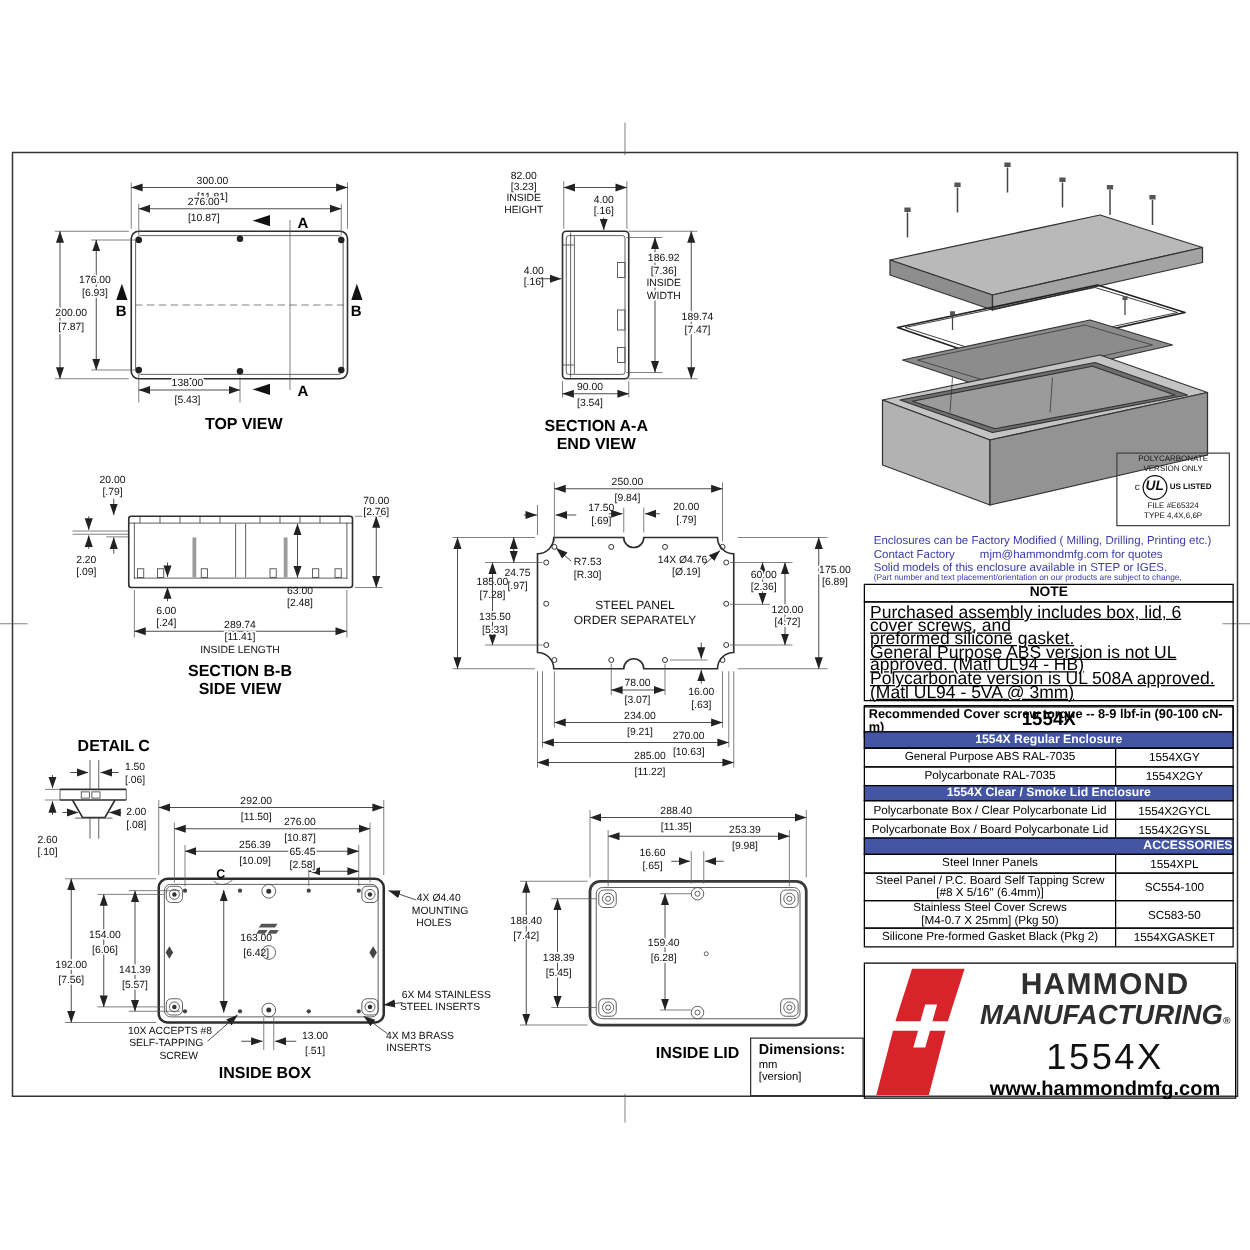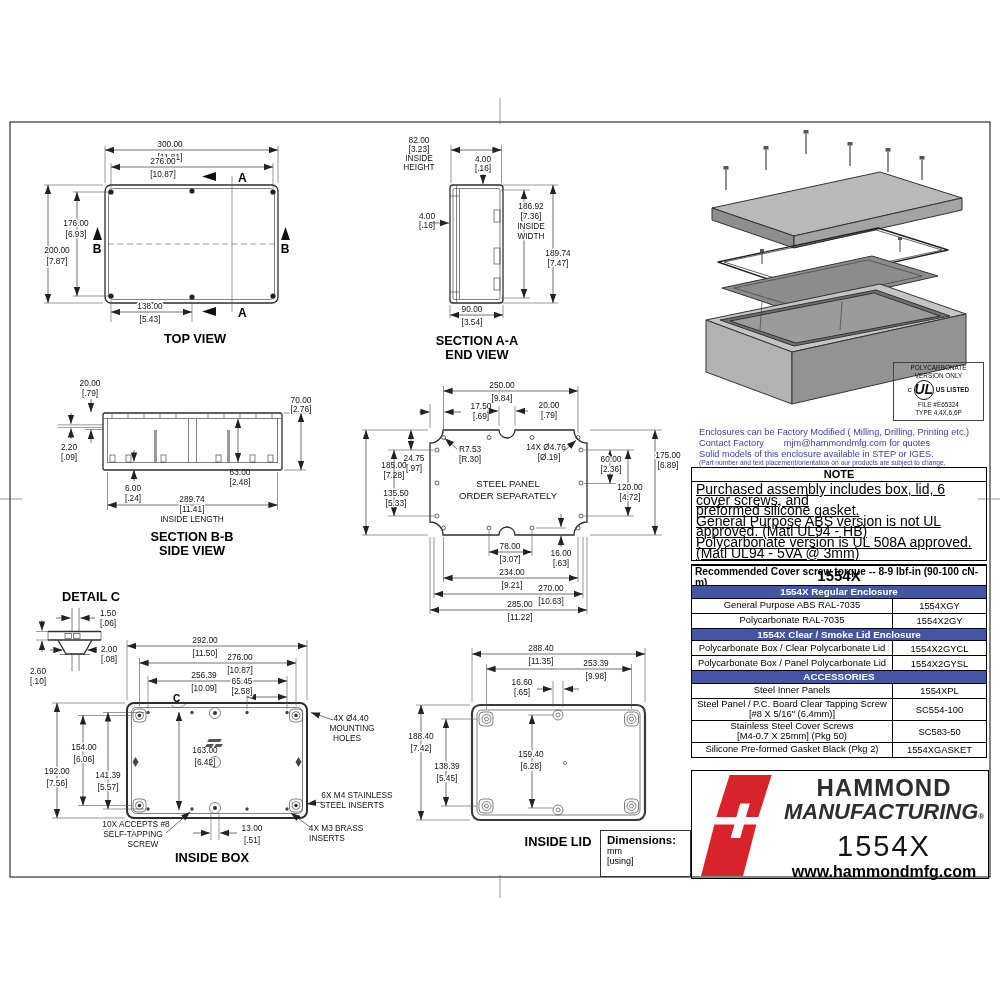--- a/index.html
+++ b/index.html
@@ -18,21 +18,21 @@
   .vt  { font-size:12.8px; font-weight:bold; text-anchor:middle; fill:#000; }
   .sec { font-size:12px; font-weight:bold; fill:#000; }
   .np  { font-size:9.6px; text-anchor:middle; }
   .abs { position:absolute; }
   
   #ul-box { left:893px; top:362px; width:89px; height:56px; border:1px solid #444;
             font-size:6.4px; line-height:7.6px; text-align:center; color:#111; padding-top:1px; }
   .ul-row { display:flex; align-items:center; justify-content:center; gap:2px; margin:1px 0; }
   .ul-circle { width:18px; height:18px; border:1.6px solid #111; border-radius:50%;
                display:flex; align-items:center; justify-content:center;
-               font-weight:bold; font-style:italic; font-size:14px; }
+               font-weight:bold; font-style:italic; font-size:11px; }
   #factory-info { left:699px; top:427px; width:288px; color:#3c3caa; font-size:9.2px; line-height:10.8px; }
   #factory-info .fine { font-size:6.7px; line-height:7.6px; }
   #factory-info .email-gap { margin-left:20px; }
   #note-stack { left:691px; top:467px; width:296px; color:#000; }
   #note-header { border:1px solid #000; font-weight:bold; font-size:11px; text-align:center; line-height:13px; background:#fff; }
   #note-body { border:1px solid #000; margin-top:-1px; font-size:14px; line-height:10.6px; padding:2px 4px;text-decoration:underline; }
   #note-torque { border:1.5px solid #000; margin-top:3px; font-weight:bold; font-size:10.2px; padding:1px 3px; }
   #parts-table { left:691px; top:565px; width:296px; color:#000; }
   .pt-title { border:1px solid #000; font-weight:bold; font-size:15px; text-align:center; line-height:19px; height:19px; }
   .pt-head  { border:1px solid #000; margin-top:-1px; color:#fff; font-weight:bold; font-size:9.8px;
@@ -635,34 +635,34 @@
   </div>
   <div class="pt-head" style="background: rgb(67, 85, 164);">1554X Clear / Smoke Lid Enclosure</div>
   <div class="pt-row r1">
     <div class="pt-desc">
           <div>Polycarbonate Box / Clear Polycarbonate Lid</div>
         </div>
     <div class="pt-part">1554X2GYCL</div>
   </div>
   <div class="pt-row r1">
     <div class="pt-desc">
-          <div>Polycarbonate Box / Panel Polycarbonate Lid</div>
+          <div>Polycarbonate Box / Board Polycarbonate Lid</div>
         </div>
     <div class="pt-part">1554X2GYSL</div>
   </div>
-  <div class="pt-head" style="background: rgb(67, 85, 164);">ACCESSORIES</div>
+  <div class="pt-head" style="background: rgb(67, 85, 164); text-align: right;">ACCESSORIES</div>
   <div class="pt-row r1">
     <div class="pt-desc">
           <div>Steel Inner Panels</div>
         </div>
     <div class="pt-part">1554XPL</div>
   </div>
   <div class="pt-row r2">
     <div class="pt-desc">
-      <div>Steel Panel / P.C. Board Clear Tapping Screw</div>
+      <div>Steel Panel / P.C. Board Self Tapping Screw</div>
       <div>[#8 X 5/16" (6.4mm)]</div>
     </div>
     <div class="pt-part">SC554-100</div>
   </div>
   <div class="pt-row r2">
     <div class="pt-desc">
       <div>Stainless Steel Cover Screws</div>
       <div>[M4-0.7 X 25mm] (Pkg 50)</div>
     </div>
     <div class="pt-part">SC583-50</div>
@@ -684,16 +684,16 @@
     <div class="brand-n1">HAMMOND</div>
     <div class="brand-n2"><span>MANUFACTURING</span><span class="brand-reg">®</span></div>
     <div class="brand-model">1554X</div>
     <div class="brand-site">www.hammondmfg.com</div>
   </div>
 </div>
 
 <div id="dims-box" class="abs">
   <div class="dl1">Dimensions:</div>
   <div class="dl2">mm</div>
-  <div class="dl2">[using]</div>
+  <div class="dl2">[version]</div>
 </div>
 
 </div>
 
 </body></html>

